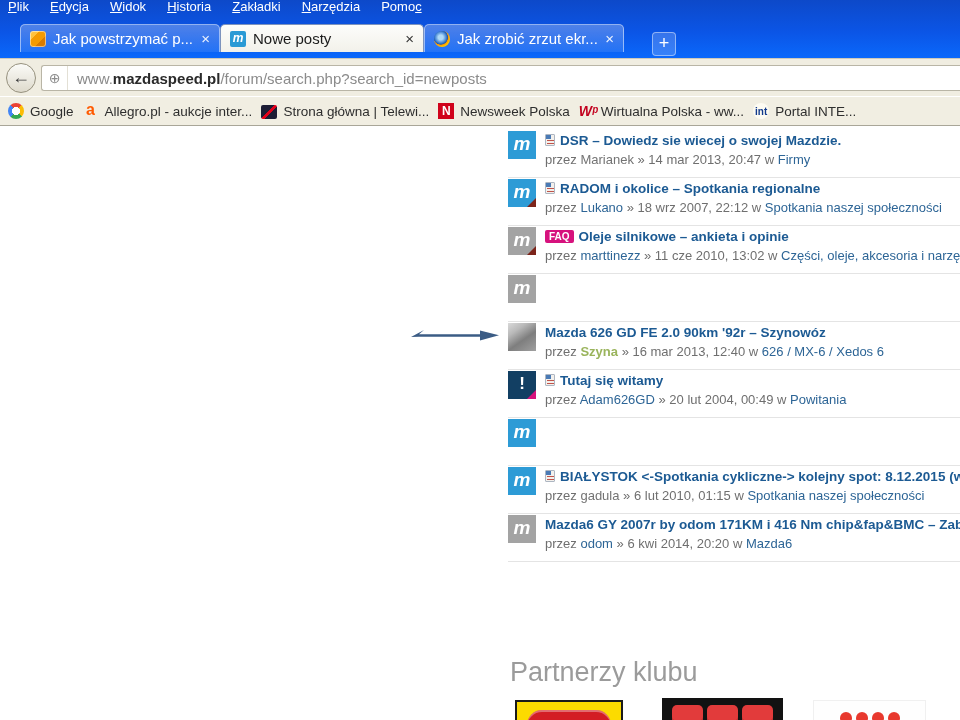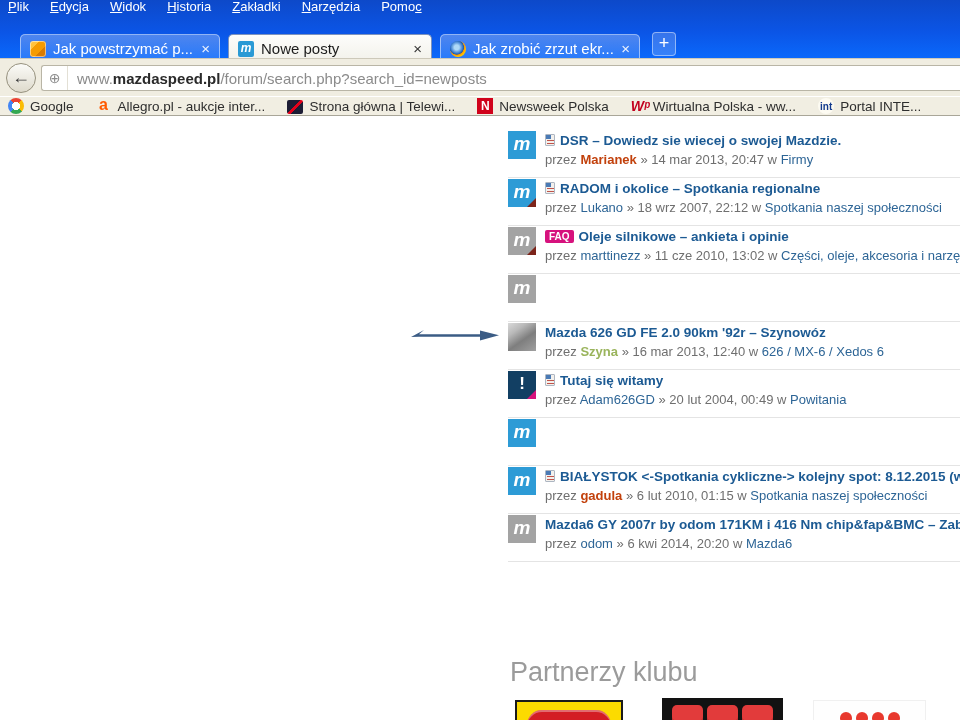--- a/index.html
+++ b/index.html
@@ -6,21 +6,21 @@
   body { font-family:"Liberation Sans", sans-serif; }
   .screen { position:relative; width:960px; height:720px; overflow:hidden; background:#fff;padding-left:28px; }
 
   
   .chrome-top { position:absolute; top:0; left:0; right:0; height:58px;
     background:linear-gradient(180deg,#0d49c9 0%,#0b55e6 55%,#0a68fb 100%); }
   .menubar { position:absolute; top:-1px; left:8px; height:15px; display:flex; gap:21px;
     color:#fff; font-size:13px; line-height:15px; }
   .menu-item { white-space:nowrap; cursor:default; }
   .menu-key { text-decoration:underline; }
-  .tabs { position:absolute; left:20px; top:34px; height:28px; display:flex; gap:8px; }
+  .tabs { position:absolute; left:20px; top:24px; height:28px; display:flex; }
   .tab { display:flex; align-items:center; gap:7px; width:200px; padding:0 9px;
     border-radius:5px 5px 0 0; font-size:15px; }
   .tab.inactive { background:linear-gradient(rgba(255,255,255,.28),rgba(255,255,255,.10));
     border:1px solid rgba(255,255,255,.5); border-bottom:none; color:#fff; }
   .tab.active { background:linear-gradient(#fdfdfb,#f2f1ea); color:#1c1c1c;
     border:1px solid #7d93bd; border-bottom:none; width:204px; }
   .tab-label { flex:1; white-space:nowrap; overflow:hidden; }
   .tab-close { font-size:15px; opacity:.9; cursor:default; }
   .favicon { width:16px; height:16px; flex:none; text-align:center; }
   .fav-mazda { background:#2a9ad5; border-radius:2px; color:#fff; font-style:italic;
@@ -41,23 +41,23 @@
     background:linear-gradient(#fbfbf8,#dedacc); border:1px solid #96917e;
     text-align:center; line-height:27px; color:#3f3f3f; font-size:18px; font-weight:bold; }
   .urlbar { position:absolute; left:41px; top:6px; right:0; height:26px; background:#fff;
     border:1px solid #b9b5a6; border-right:none; border-radius:3px 0 0 3px;
     display:flex; align-items:center; font-size:15px; }
   .globe { width:26px; height:100%; display:flex; align-items:center; justify-content:center;
     color:#8c8c8c; font-size:14px; border-right:1px solid #e3e0d5; margin-right:9px; }
   .u-dim { color:#8b8b8b; } .u-host { color:#2a2a2a; font-weight:bold;text-align:right; }
 
   
-  .bookmarksbar { position:absolute; top:96px; left:0; right:0; height:20px;
+  .bookmarksbar { position:absolute; top:96px; left:0; right:0; height:30px;
     background:#f1eee2; border-top:1px solid #ffffff; border-bottom:1px solid #a9a698;
-    display:flex; align-items:center; padding-left:8px; gap:22px;
+    display:flex; align-items:center; padding-left:8px; gap:9px;
     font-size:13.5px; color:#2e2e2e; overflow:hidden; }
   .bookmark { display:flex; align-items:center; gap:6px; white-space:nowrap; flex:none; }
   .bm-icon { width:16px; height:16px; flex:none; text-align:center; line-height:16px; }
   .ic-google { border-radius:50%;
     background:radial-gradient(circle,#fff 0 37%,transparent 38%),
     conic-gradient(from -45deg,#ea4335 0 90deg,#fbbc05 90deg 180deg,#34a853 180deg 270deg,#4285f4 270deg 360deg); }
   .ic-allegro { color:#ff5a00; font-weight:bold; font-size:16px; line-height:14px; }
   .ic-tvp { height:14px; margin-top:1px; border-radius:2px;
     background:linear-gradient(135deg,#1d1d35 0 44%,#e2001a 44% 58%,#1d1d35 58%); }
   .ic-newsweek { background:#d0021b; color:#fff; font-weight:bold; font-size:12px; }
@@ -83,21 +83,21 @@
   .unread-icon { width:10px; height:12px; flex:none; border:1px solid #adb6c2; border-radius:1px;
     background:
       linear-gradient(#4a7ab5 0 0) no-repeat 0 0/5px 4px,
       repeating-linear-gradient(#c0544a 0 1px, transparent 1px 3px) no-repeat 1px 5px/7px 6px,
       #f3f0ec; }
   .badge { background:#d6127d; color:#fff; font-size:10px; font-weight:bold;
     padding:1px 4px; border-radius:2px; line-height:11px; flex:none; }
   a { text-decoration:none; }
   .title { color:#1c5a93; font-weight:bold; font-size:13.5px; white-space:nowrap; }
   .line2 { font-size:13px; color:#6f6f6f; margin-top:4px; white-space:nowrap; }
-  .author-magenta { color:#c2410c; font-weight:bold; }
+  .author-magenta { color:#737373; font-weight:normal; }
   .author-green { color:#9ab45c; font-weight:bold; }
   .author-link { color:#2d6596;text-align:right; }
   .forum-link { color:#2d6596; }
 
   .arrow-annotation { position:absolute; left:409px; top:199px; width:92px; height:18px; }
 
   .partners-heading { position:absolute; left:510px; top:530px; font-size:27px; color:#9b9b9b; }
   .partner { position:absolute; height:60px; }
   .partner i { display:none; }
   .partner-yellow { left:515px; top:573px; width:108px; background:#fcdb00; border:2px solid #1a1a1a; }

